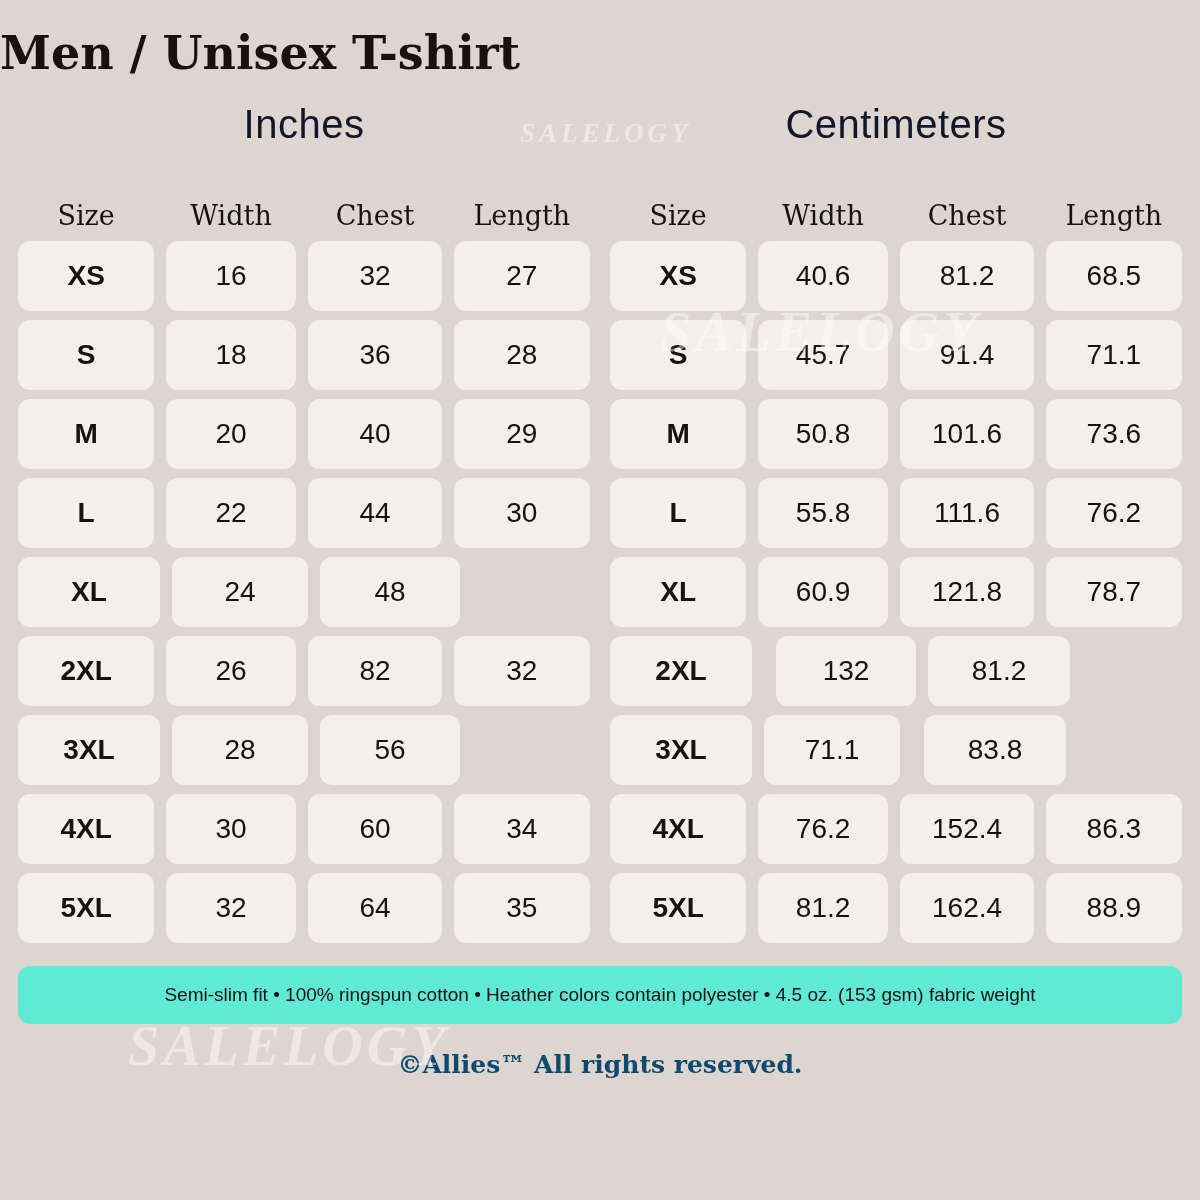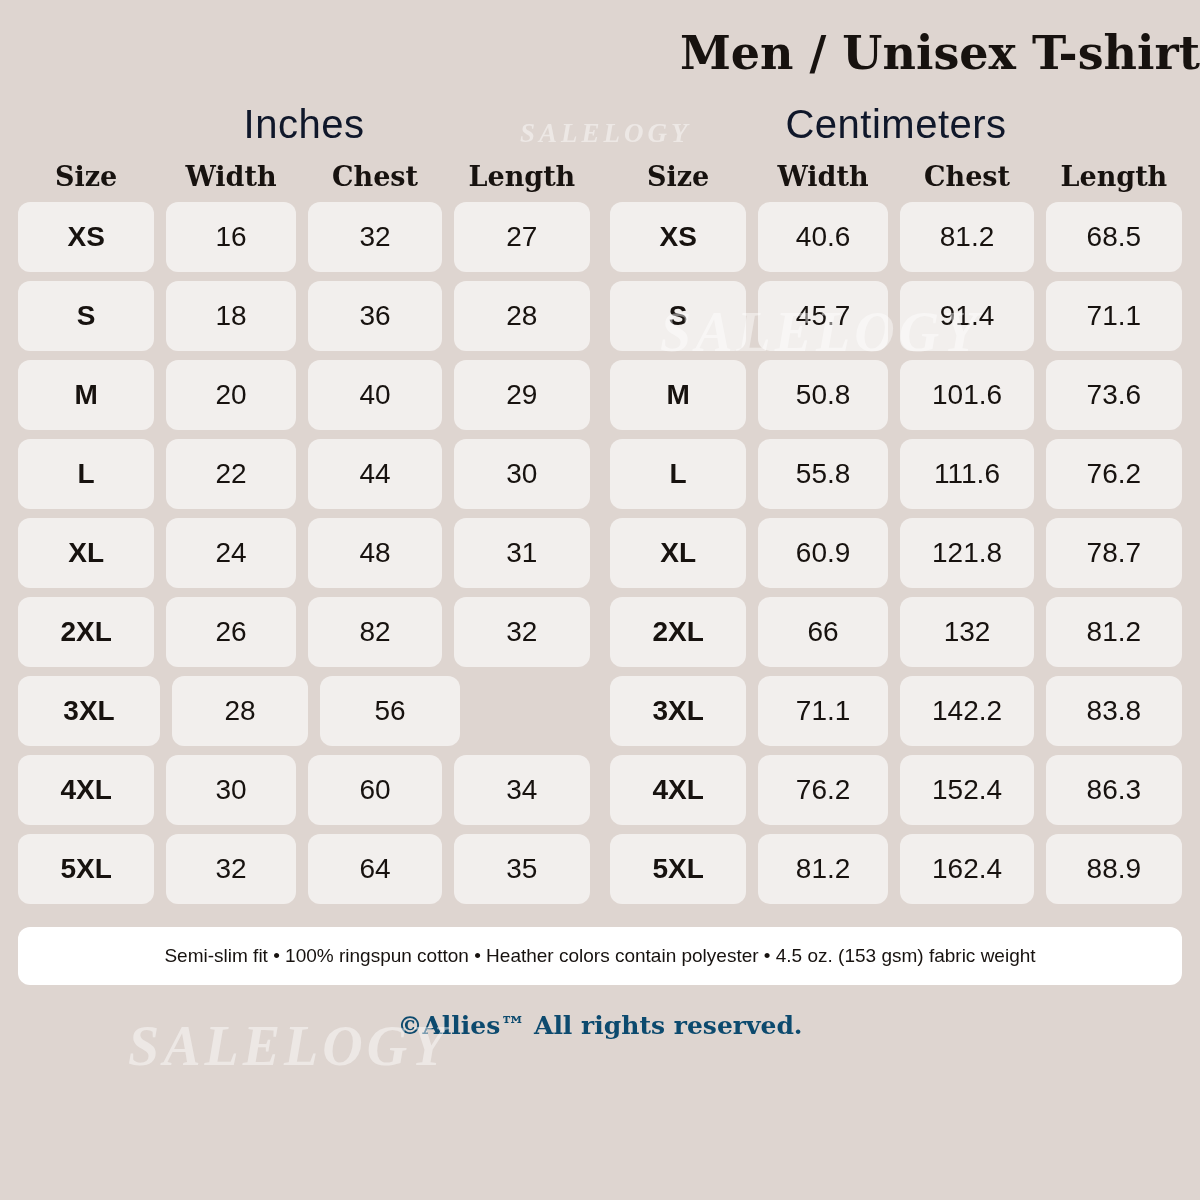--- a/index.html
+++ b/index.html
@@ -43,21 +43,21 @@
     left: 660px;
     font-size: 56px;
   }
   .wm-bottom {
     top: 1014px;
     left: 128px;
     font-size: 56px;
   }
 
   .title {
-    text-align: right;
+    text-align: left;
     font-family: "DejaVu Serif", serif;
     font-weight: bold;
     font-size: 46px;
     color: #17120f;
     padding-top: 26px;
     letter-spacing: 0px;
   }
 
   .tables {
     display: flex;
@@ -77,24 +77,25 @@
     font-weight: 400;
     margin-bottom: 14px;
     letter-spacing: 0.5px;
   }
   .col-headers {
     display: flex;
     margin-bottom: 10px;
   }
   .col-headers div {
     font-family: "DejaVu Serif", serif;
-    font-weight: bold;
+    font-weight: normal;
     font-size: 27px;
     color: #17120f;
     text-align: center;
+    margin-top: 39px;
   }
   .c0 { width: 142px; text-align: right; }
   .c1 { width: 136px; text-align: right; }
   .c2 { width: 140px; }
   .c3 { width: 142px; }
   .gap { width: 12px; }
 
   .row {
     display: flex;
     margin-bottom: 9px;
@@ -113,21 +114,21 @@
   .cell.size {
     font-weight: bold;
     font-family: "Liberation Sans", sans-serif;
   }
   .cell.num {
     font-weight: 400;
   }
 
   .footer-note {
     margin: 14px 18px 0 18px;
-    background: #ffffff;
+    background: #5eead4;
     border-radius: 12px;
     height: 58px;
     display: flex;
     align-items: center;
     justify-content: center;
     font-size: 19px;
     color: #17120f;
     position: relative;
     z-index: 2;
   }
@@ -201,21 +202,20 @@
           <div class="gap"></div>
         <div class="cell num c3">30</div>
       </div>
       <div class="row">
         <div class="cell size c0">XL</div>
           <div class="gap"></div>
         <div class="cell num c1">24</div>
           <div class="gap"></div>
         <div class="cell num c2">48</div>
           <div class="gap"></div>
-        <div class="cell num c3">31</div>
       </div>
       <div class="row">
         <div class="cell size c0">2XL</div>
           <div class="gap"></div>
         <div class="cell num c1">26</div>
           <div class="gap"></div>
         <div class="cell num c2">82</div>
           <div class="gap"></div>
         <div class="cell num c3">32</div>
       </div>
@@ -300,32 +300,30 @@
           <div class="gap"></div>
         <div class="cell num c1">60.9</div>
           <div class="gap"></div>
         <div class="cell num c2">121.8</div>
           <div class="gap"></div>
         <div class="cell num c3">78.7</div>
       </div>
       <div class="row">
         <div class="cell size c0">2XL</div>
           <div class="gap"></div>
-        <div class="cell num c1">66</div>
           <div class="gap"></div>
         <div class="cell num c2">132</div>
           <div class="gap"></div>
         <div class="cell num c3">81.2</div>
       </div>
       <div class="row">
         <div class="cell size c0">3XL</div>
           <div class="gap"></div>
         <div class="cell num c1">71.1</div>
           <div class="gap"></div>
-        <div class="cell num c2">142.2</div>
           <div class="gap"></div>
         <div class="cell num c3">83.8</div>
       </div>
       <div class="row">
         <div class="cell size c0">4XL</div>
           <div class="gap"></div>
         <div class="cell num c1">76.2</div>
           <div class="gap"></div>
         <div class="cell num c2">152.4</div>
           <div class="gap"></div>

